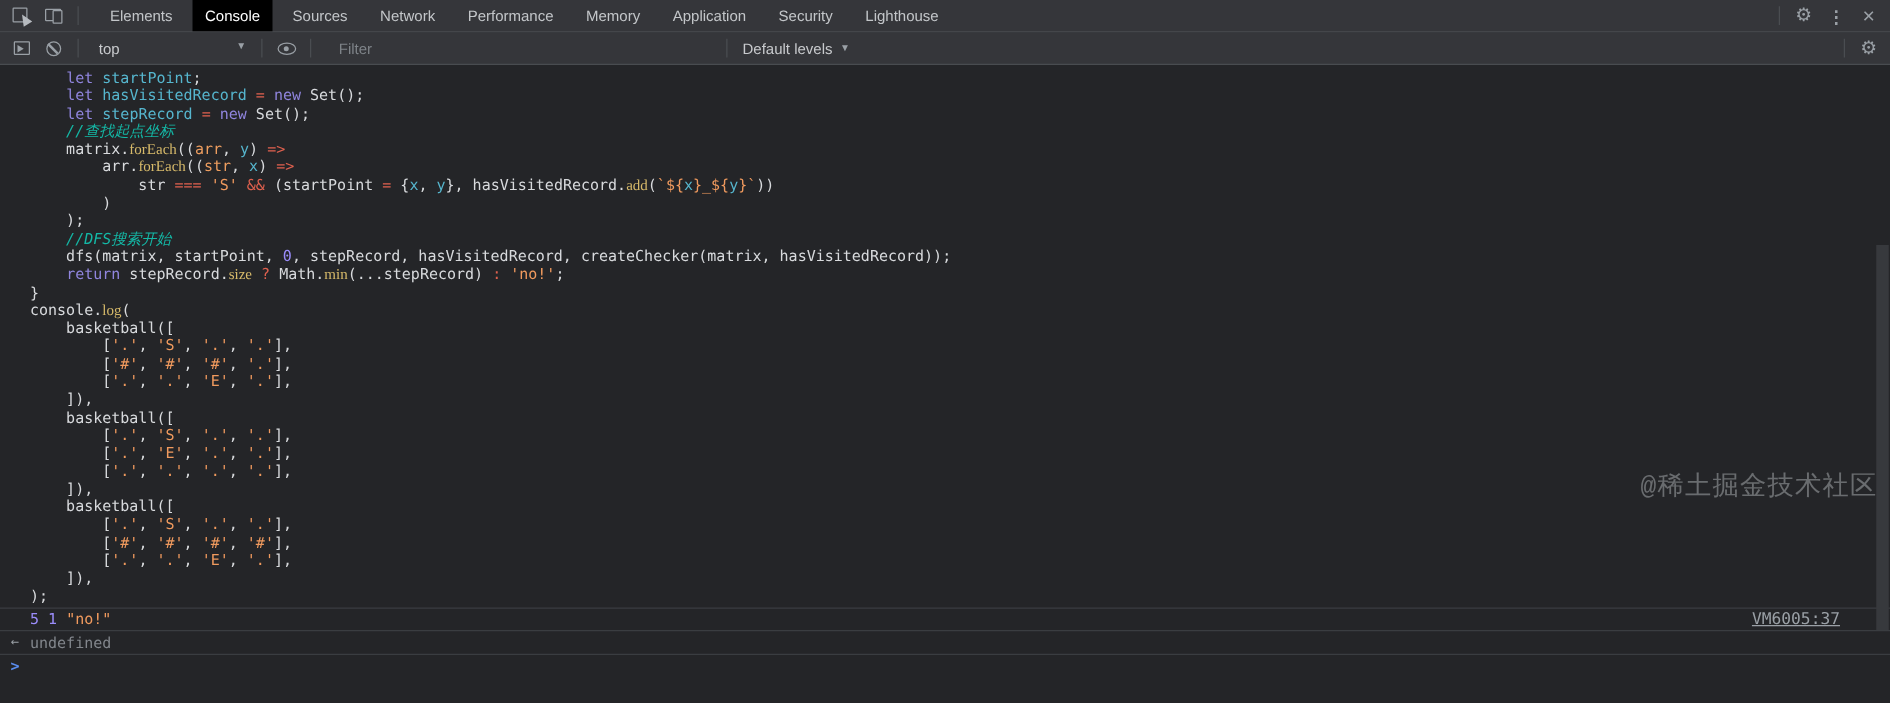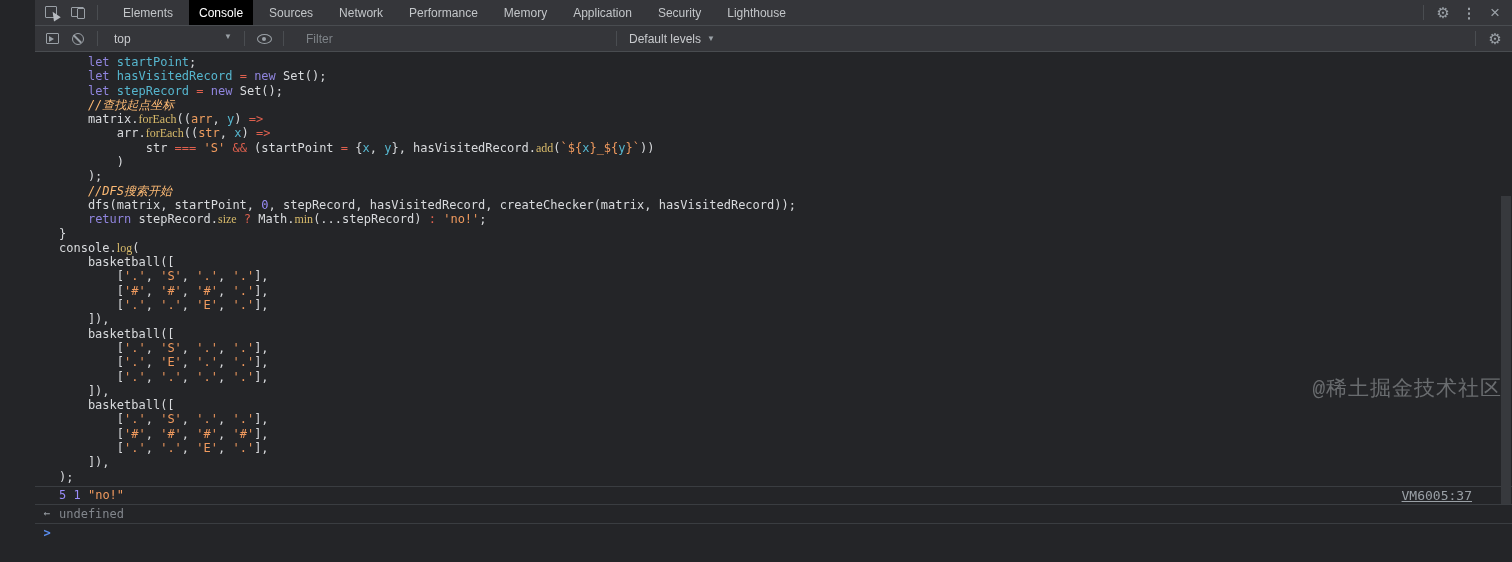--- a/index.html
+++ b/index.html
@@ -1,19 +1,19 @@
 <!DOCTYPE html>
 <html><head>
 <meta charset="utf-8">
 <style>
   * { box-sizing: border-box; }
   html,body { margin:0; padding:0; background:#242528; }
   .devtools {
     position:relative; width:1512px; height:562px; overflow:hidden;
-    font-family:"Liberation Sans", sans-serif; background:#242528;padding-left:35px;
+    font-family:"Liberation Sans", sans-serif; background:#242528;
   }
   
   .tabbar {
     display:flex; align-items:stretch; height:26px; background:#35363a;
     border-bottom:1px solid #494c50; color:#c3c6c9;
   }
   .ibtn { width:26px; height:25px; display:flex; align-items:center; justify-content:center; cursor:pointer; color:#9aa0a6; flex:none; }
   .sep { width:1px; height:15px; background:#4a4d51; margin:auto 6px; flex:none; }
   .tabs { display:flex; align-items:stretch; margin-left:6px; }
   .tab { display:flex; align-items:center; padding:0 10px; margin:0 3px; font-size:12px; cursor:pointer; white-space:nowrap; }
@@ -62,21 +62,21 @@
   .code-block { padding:3px 0 2px 24px; border-bottom:1px solid #3a3d41; }
   .code-line { height:14.3px; line-height:14.3px; white-space:pre; }
   .tk-pl  { color:#d8dadd; }
   .tk-kw  { color:#9085de; }
   .tk-def { color:#56b6ce; }
   .tk-prop{ color:#d7ba6a;font-family:Liberation Serif, serif; }
   .tk-str { color:#f09a5e; }
   .tk-op  { color:#de604e; }
   .tk-num { color:#9a8cfa; }
   .tk-par { color:#ed9d5f; }
-  .tk-com { color:#fdba74; font-style:italic;margin-top:40px; }
+  .tk-com { color:#14b8a6; font-style:italic;margin-top:40px; }
 
   .result-row { height:18px; display:flex; align-items:center; border-bottom:1px solid #3a3d41; padding-left:24px; }
   .result-link { margin-left:auto; margin-right:40px; color:#9aa0a6; text-decoration:underline; font-size:13px; cursor:pointer; }
   .return-row { height:19px; display:flex; align-items:center; border-bottom:1px solid #3a3d41; color:#82868c; }
   .return-arrow { width:24px; text-align:center; color:#9aa0a6; font-size:11px; }
   .prompt-row { height:19px; display:flex; align-items:center; }
   .prompt-chevron { width:24px; text-align:center; color:#5a8def; font-weight:bold; font-size:12px; }
 
   .scroll-thumb { position:absolute; right:1px; top:196px; width:10px; height:308px; background:#37393d; }
   .watermark {

